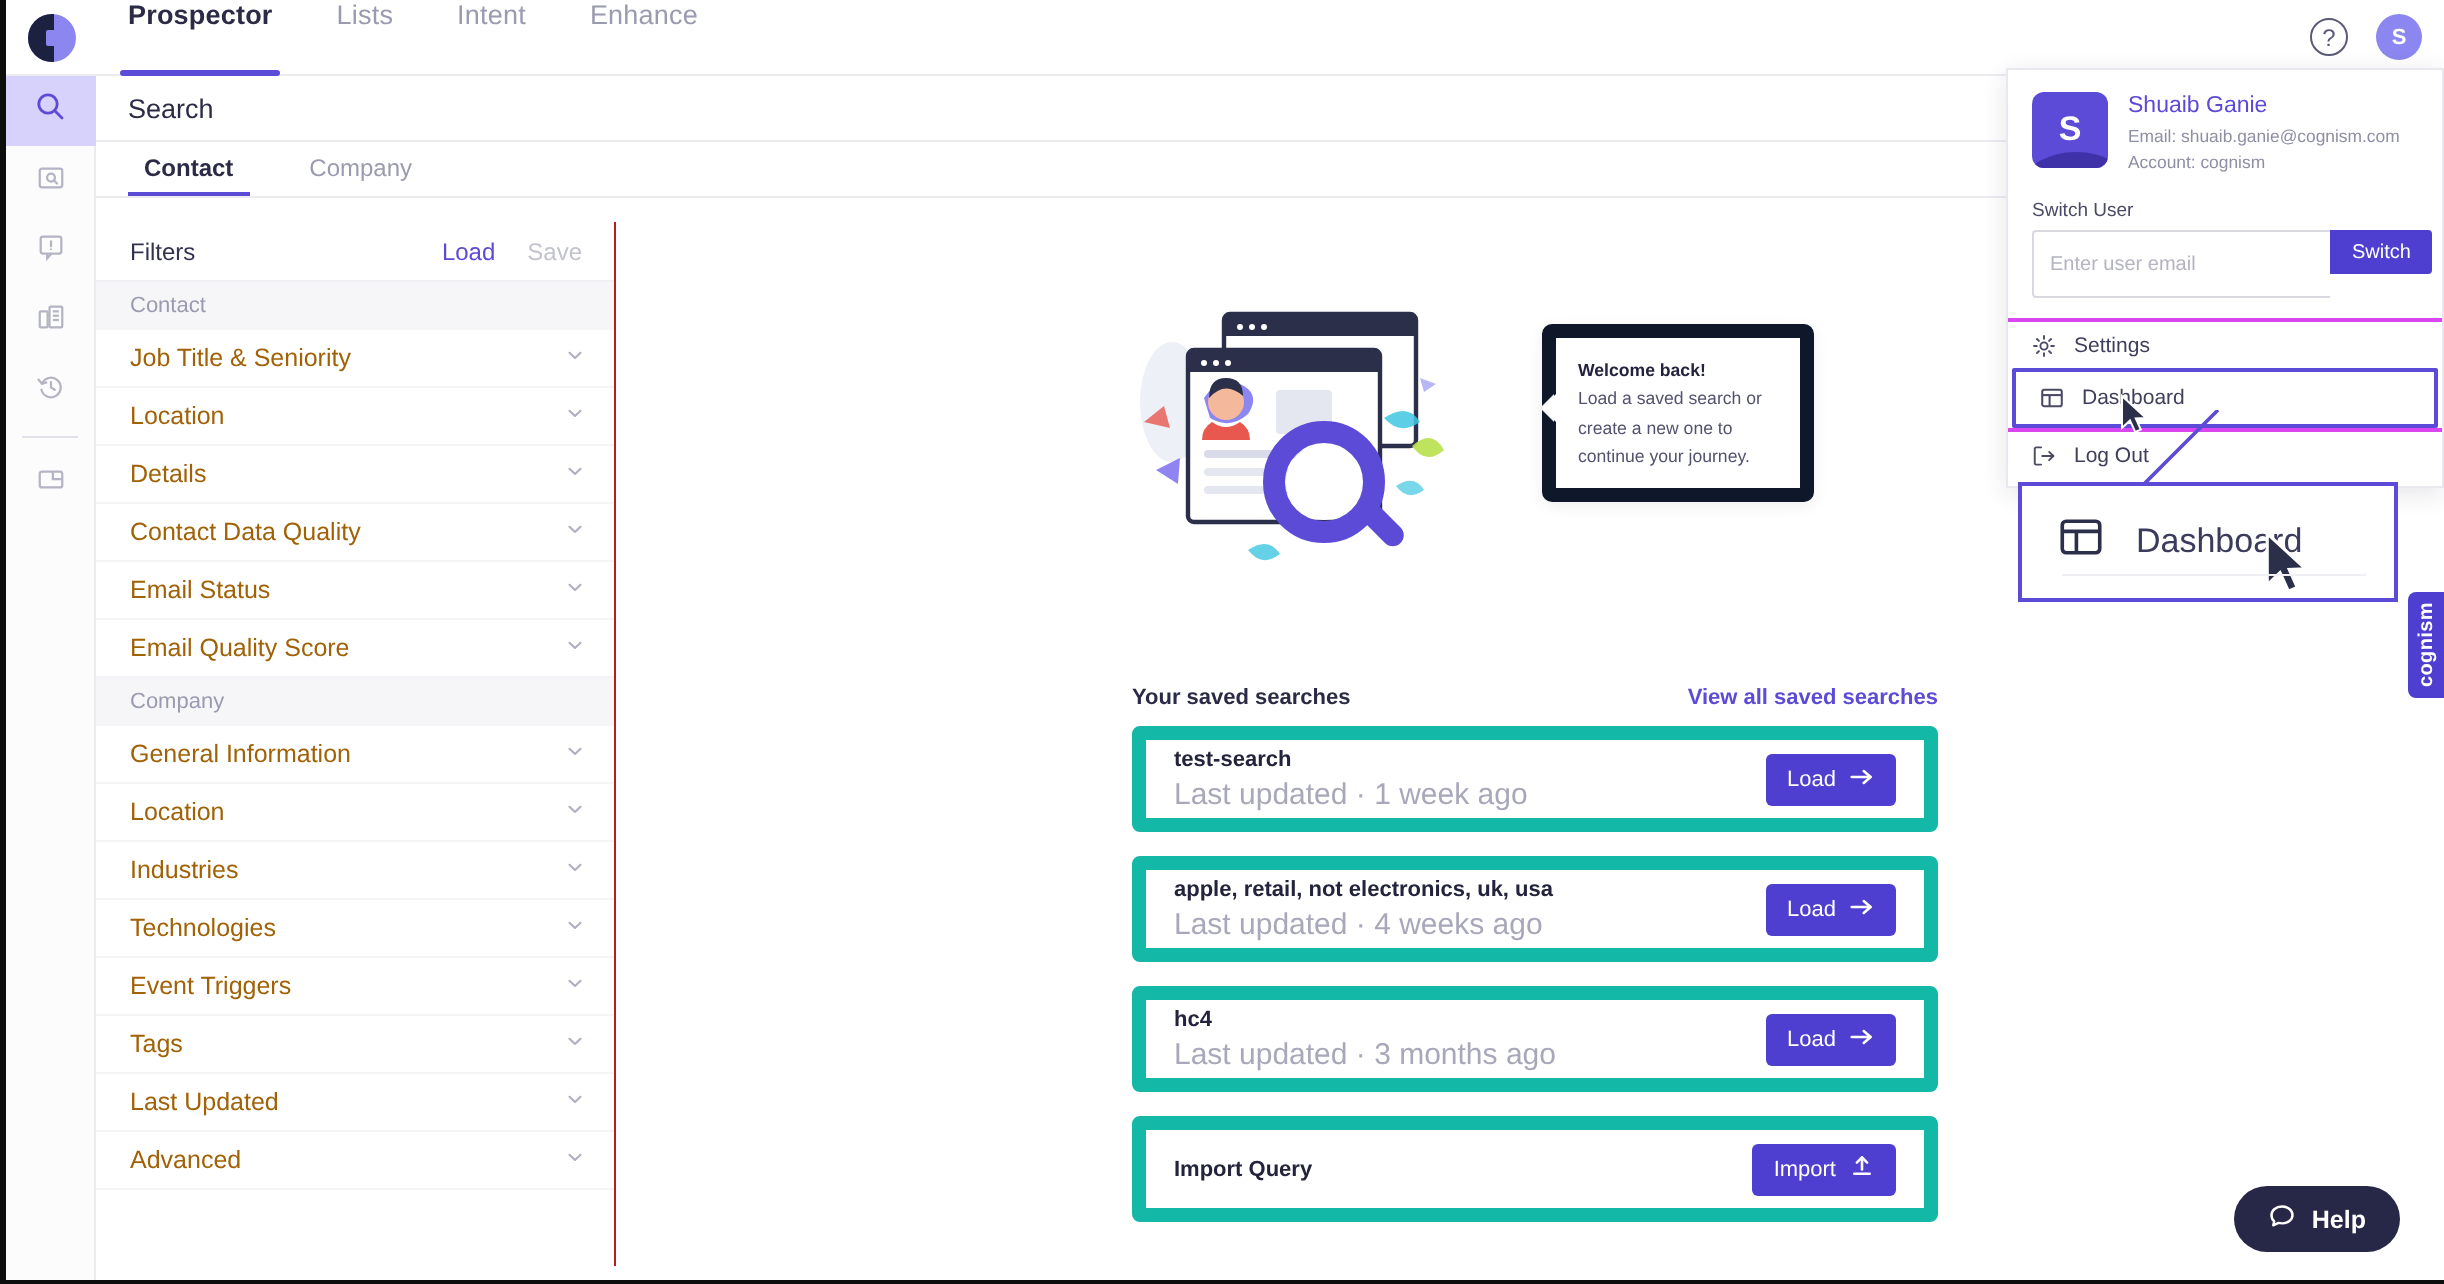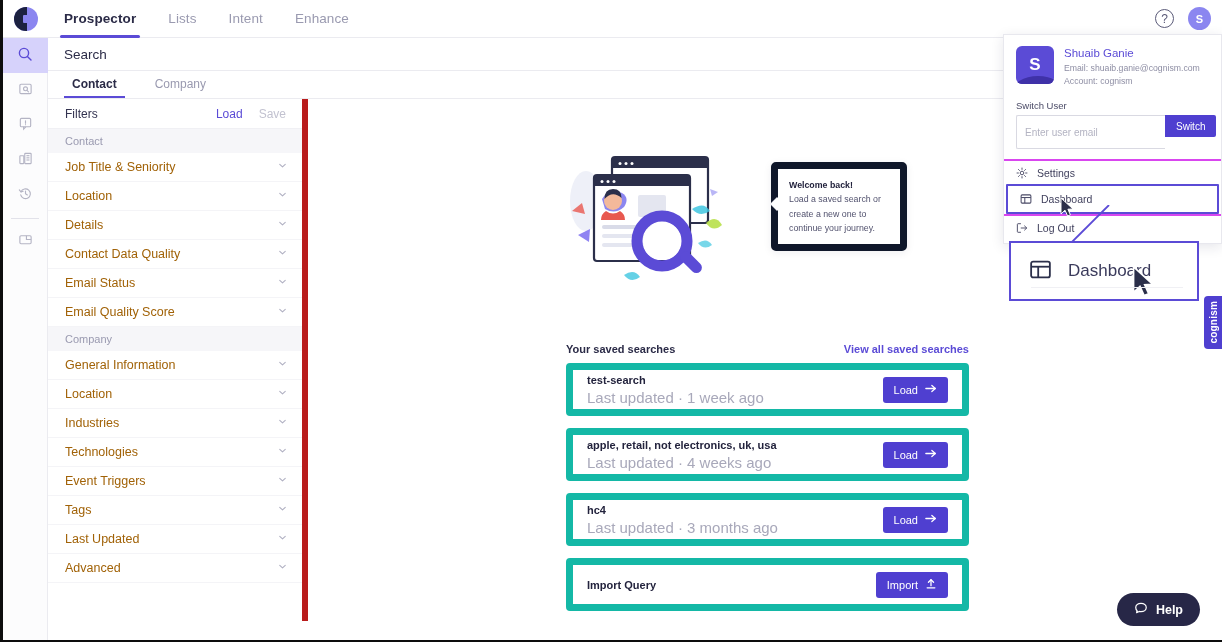--- a/index.html
+++ b/index.html
@@ -34,21 +34,21 @@
     content: ""; position: absolute; left: 0; top: 0;
     width: 13px; height: 24px; border-radius: 12px 0 0 12px;
     background: #1c2140;
   }
   .logo::after {
     content: ""; position: absolute; left: 9px; top: 8px;
     width: 8px; height: 8px; background: #8b86f0; border-radius: 1px;
   }
   .nav-tabs { display: flex; align-items: center; height: 38px; }
   .nav-tab {
-    position: relative; height: 38px; display: flex; align-items: center;
+    position: relative; height: 38px; display: flex; align-items: flex-start;
     padding: 0 16px; font-size: 13.5px; color: #9a9ab0; cursor: pointer;
     letter-spacing: .1px;
   }
   .nav-tab.active { color: #2b2b47; font-weight: 700; }
   .nav-tab.active::after {
     content: ""; position: absolute; left: 12px; right: 12px; bottom: 0;
     height: 3px; background: #5b4bd6; border-radius: 2px;
   }
   .topbar-right {
     margin-left: auto; display: flex; align-items: center; gap: 14px;
@@ -98,22 +98,22 @@
     padding: 0 8px; margin-right: 22px; font-size: 12px; color: #9a9ab0; cursor: pointer;
   }
   .subtab.active { color: #2b2b47; font-weight: 700; }
   .subtab.active::after {
     content: ""; position: absolute; left: 0; right: 0; bottom: 0;
     height: 2.5px; background: #5b4bd6;
   }
 
   
   .filters {
-    position: absolute; left: 45px; top: 99px; width: 260px; height: 522px;
-    background: #fff; border-right: 6px solid #b91c1c; overflow: hidden;
+    position: absolute; left: 45px; top: 111px; width: 260px; height: 522px;
+    background: #fff; border-right: 1px solid #b91c1c; overflow: hidden;
   }
   .filters-head {
     height: 30px; display: flex; align-items: center;
     padding: 0 16px 0 17px; font-size: 12px; color: #2b2b47;
     border-bottom: 1px solid #f0f0f4;
   }
   .filters-head .ttl { font-weight: 400; color: #333350; }
   .filters-head .acts { margin-left: auto; display: flex; gap: 16px; font-size: 12px; }
   .lnk-load { color: #5b4bd6; cursor: pointer; }
   .lnk-save { color: #c2c2d0; cursor: default; }

